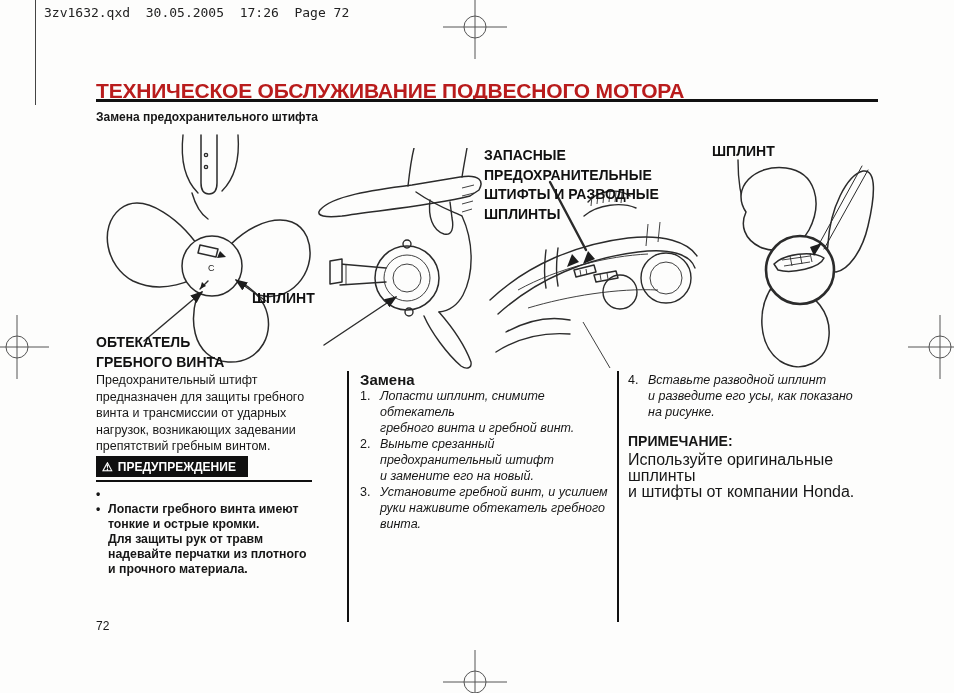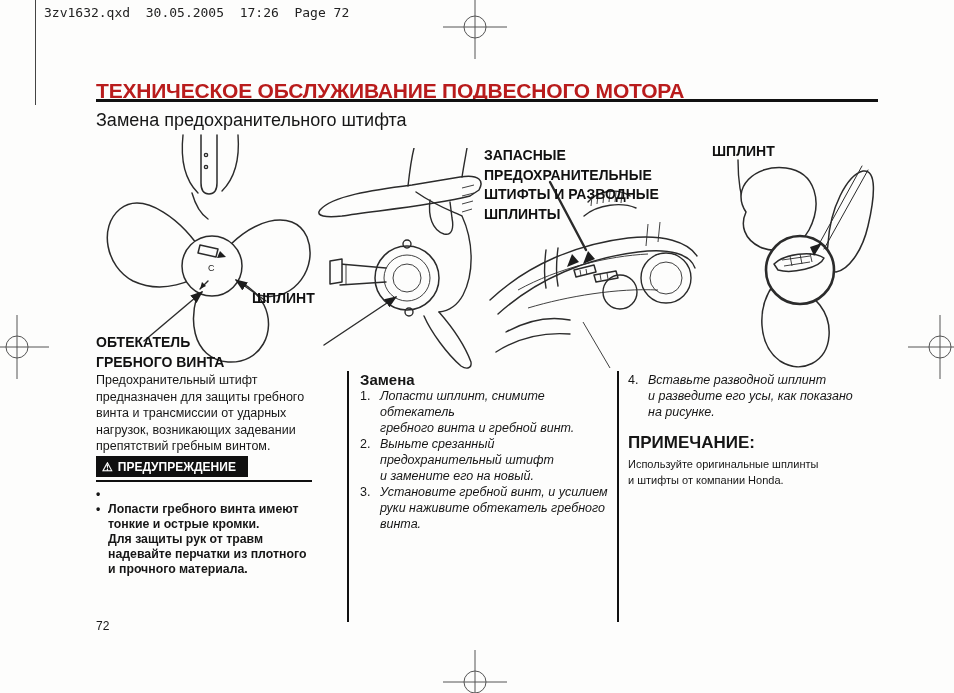--- a/index.html
+++ b/index.html
@@ -7,41 +7,41 @@
   .page{position:relative;width:954px;height:693px;background:#fdfdfc;overflow:hidden;}
   .abs{position:absolute;}
   .ml{white-space:pre-line;}
   .mono{font-family:"DejaVu Sans Mono",monospace;white-space:pre;}
 
   .print-header{left:44px;top:5px;font-size:13px;color:#222;}
   .crop-line-v{left:35px;top:0;width:1px;height:105px;background:#444;}
 
   .doc-title{left:96px;top:68px;font-size:21px;font-weight:bold;letter-spacing:-0.2px;color:#b91c1c;margin-top:11px;}
   .title-rule{left:96px;top:99px;width:782px;height:3px;background:#111;}
-  .doc-subtitle{left:96px;top:110px;font-size:18px;font-weight:normal;}
+  .doc-subtitle{left:96px;top:110px;font-size:12px;font-weight:bold;}
 
   .fig-label{font-size:14px;font-weight:bold;line-height:1.4;color:#111;}
 
   .col-text{font-size:12.5px;line-height:16.5px;}
   .divider{width:1.5px;background:#111;top:371px;height:251px;}
 
   .warn-box{left:96px;top:456px;width:152px;height:21px;background:#101010;color:#fff;
             display:flex;align-items:center;gap:5px;padding-left:6px;box-sizing:border-box;
             font-size:12px;font-weight:bold;}
   .warn-rule{left:96px;top:480px;width:216px;height:2px;background:#101010;}
   .warn-list{left:96px;top:487px;width:230px;}
   .warn-item{display:flex;font-size:12.3px;font-weight:bold;line-height:15px;}
   .warn-item .bullet{width:12px;flex:none;}
 
   .steps .step{display:flex;font-size:12.5px;line-height:16px;}
   .steps .num{width:20px;flex:none;}
   .steps .stext{white-space:pre-line;font-style:italic;}
 
-  .note-title{font-size:17px;font-weight:bold;margin-top:13px;}
-  .note-text{font-size:11px;line-height:16px;margin-top:3px;}
+  .note-title{font-size:14px;font-weight:bold;margin-top:13px;}
+  .note-text{font-size:16px;line-height:16px;margin-top:3px;}
 
   .page-number{left:96px;top:619px;font-size:12px;}
 
   svg .ln{stroke:#2b2b2b;fill:none;stroke-width:1.4;stroke-linecap:round;stroke-linejoin:round;}
   svg .lnw{stroke:#2b2b2b;fill:#fdfdfc;stroke-width:1.5;stroke-linecap:round;stroke-linejoin:round;}
   svg .thin{stroke:#2b2b2b;fill:none;stroke-width:0.9;}
   svg .solid{fill:#1d1d1d;stroke:none;}
   svg .reg{stroke:#555;fill:none;stroke-width:1;}
 </style>
 </head>

